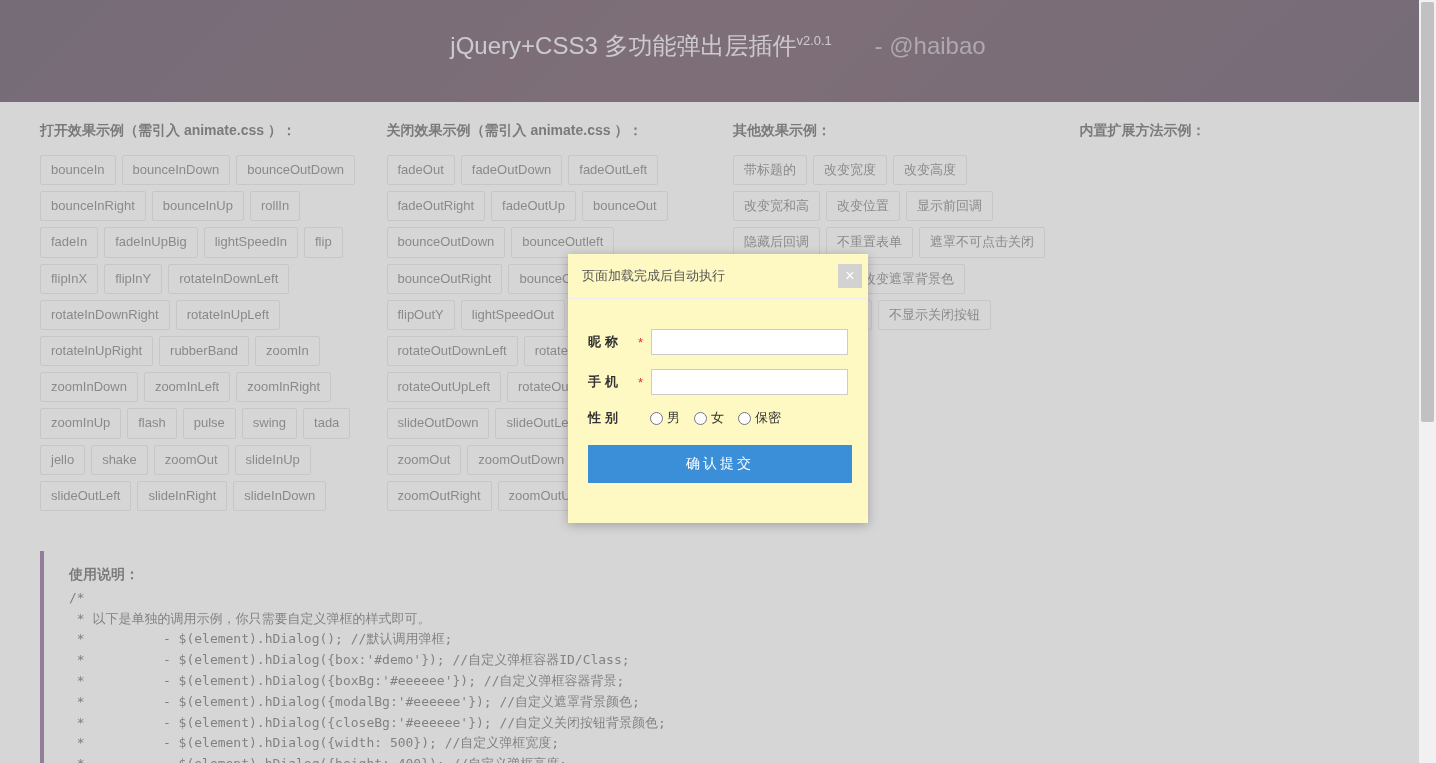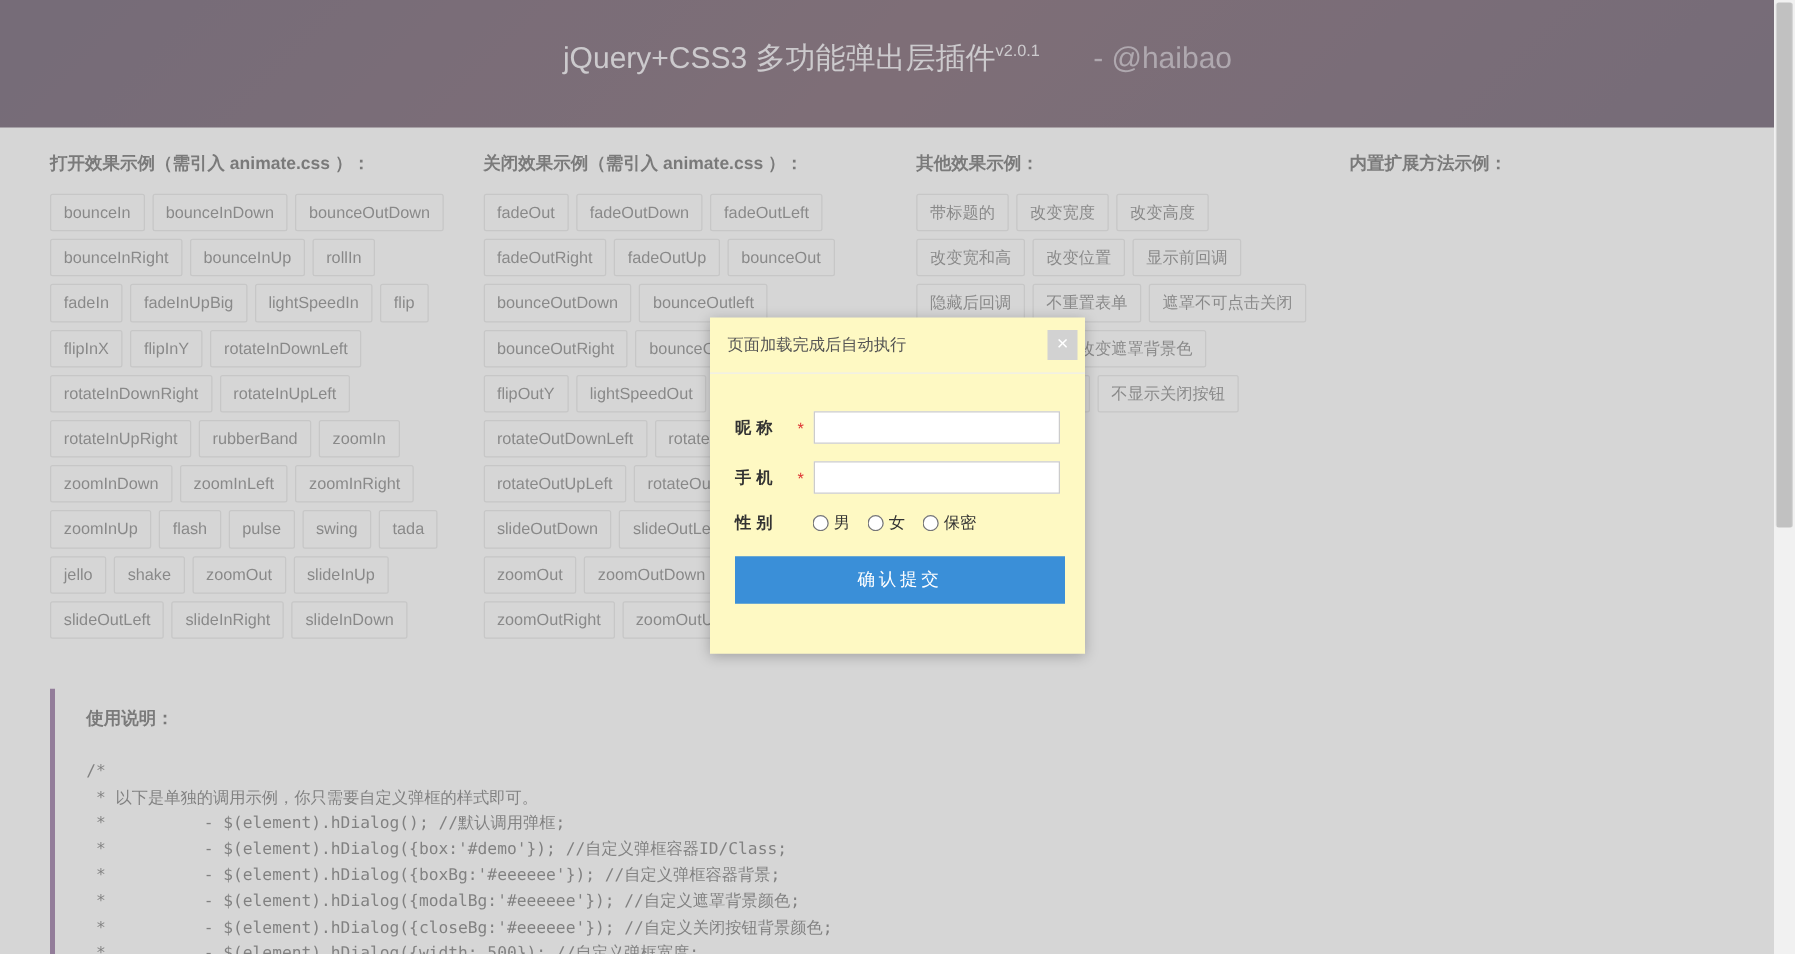--- a/index.html
+++ b/index.html
@@ -7,21 +7,21 @@
 .header { background: linear-gradient(135deg, #2a1530 0%, #3d1a2e 50%, #2a1530 100%); text-align: center; padding: 30px 0 40px; }
 .header h1 { color: #e8e4ea; font-size: 24px; font-weight: normal; }
 .header .ver { font-size: 13px; vertical-align: super; }
 .header .author { color: #a89aa8; font-size: 24px; margin-left: 36px; }
 .cols { display: flex; padding: 20px 40px; gap: 30px; justify-content: flex-end; }
 .col { flex: 1; }
 .col h3 { font-size: 14px; font-weight: bold; margin-bottom: 15px; color: #333; }
 .tags { display: flex; flex-wrap: wrap; gap: 6px; }
 .tag { border: 1px solid #ddd; background: #fff; padding: 5px 10px; font-size: 13px; color: #555; cursor: pointer; border-radius: 2px; line-height: 1.4; }
 .docs { margin: 20px 40px; border-left: 4px solid #6a3a7a; padding: 15px 25px; }
-.docs h3 { font-size: 14px; margin-bottom: 24px; }
+.docs h3 { font-size: 14px; margin-bottom: 4px; }
 .docs pre { font-family: SimSun, monospace; font-size: 13px; color: #444; line-height: 1.6; white-space: pre; overflow: hidden; }
 .overlay { position: fixed; inset: 0; background: rgba(180,180,180,0.55); }
 .modal { position: fixed; left: 50%; top: 254px; transform: translateX(-50%); width: 300px; background: #fef9c3; box-shadow: 0 2px 10px rgba(0,0,0,0.25); }
 .modal-head { display: flex; justify-content: space-between; align-items: center; padding: 10px 0 10px 14px; border-bottom: 1px solid #eee; }
 .modal-title { font-size: 13px; color: #555; }
 .modal-close { width: 24px; height: 24px; background: #d2d2d2; color: #fff; font-size: 16px; display: flex; align-items: center; justify-content: center; cursor: pointer; margin-right: 6px; }
 .modal-body { padding: 30px 20px 40px; }
 .frow { display: flex; align-items: center; margin-bottom: 14px; font-size: 13px; }
 .flabel { width: 50px; letter-spacing: 4px; color: #333; font-weight: bold; font-family: Liberation Serif, serif; }
 .req { color: #d33; margin-right: 8px; }

